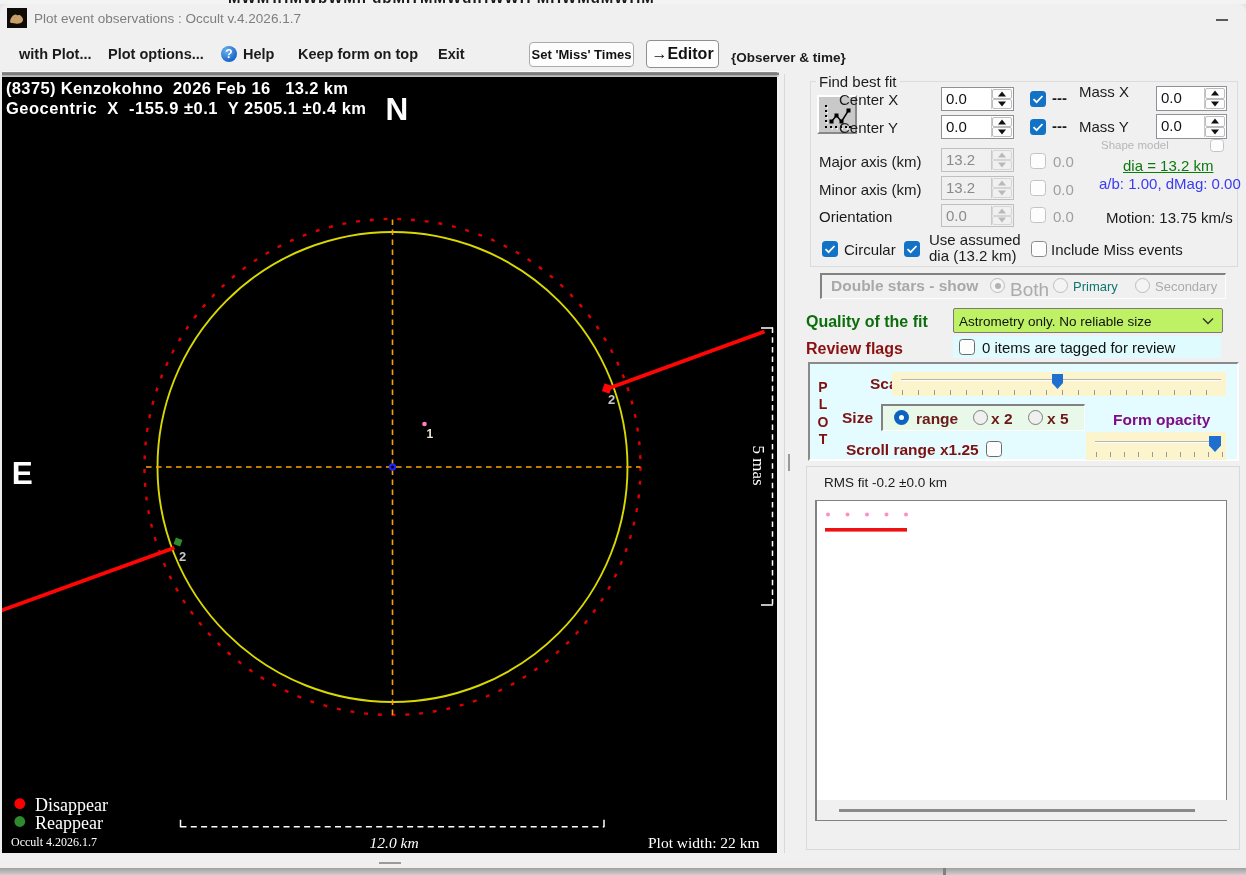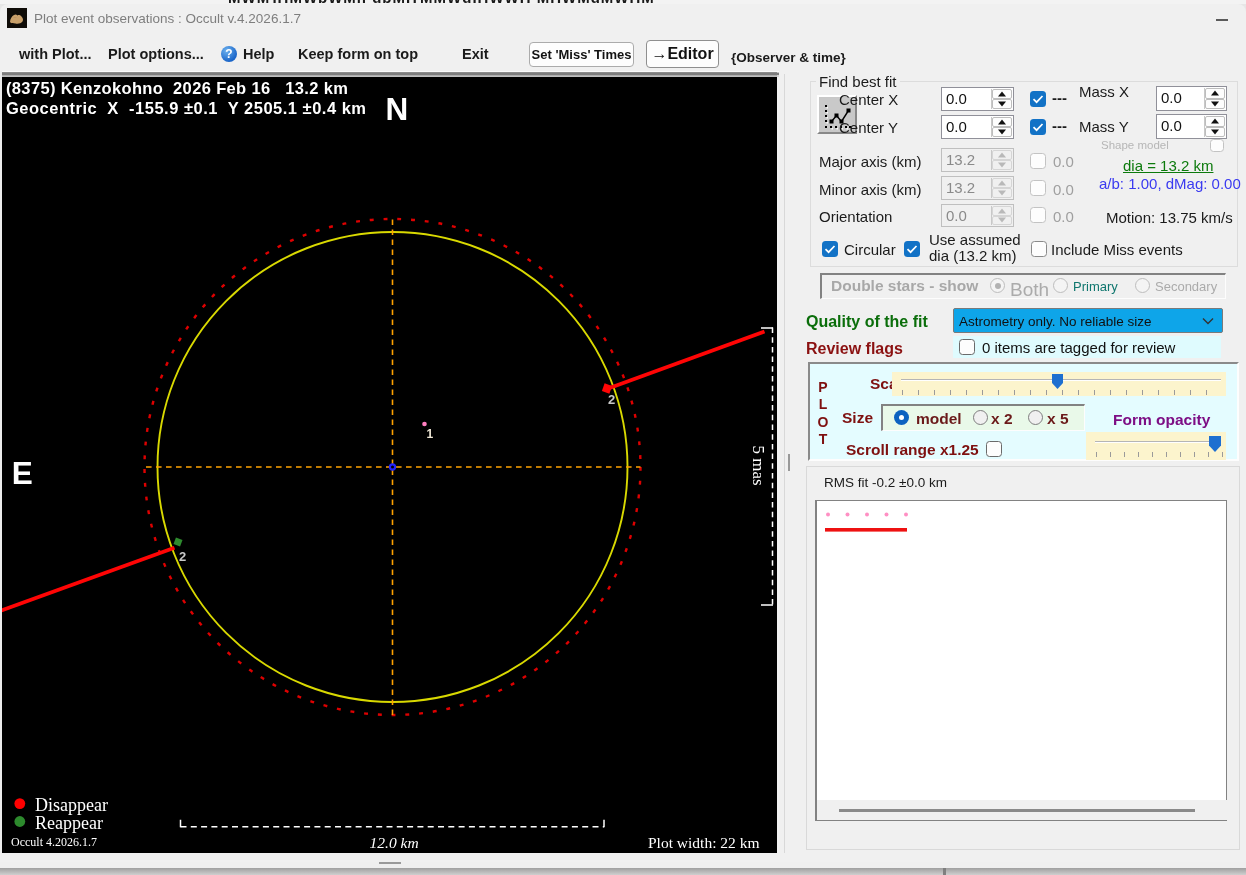--- a/index.html
+++ b/index.html
@@ -64,21 +64,21 @@
     <div id="minbtn"></div>
   </div>
 
   <div class="menuitem" style="left:19px;">with Plot...</div>
   <div class="menuitem" style="left:108px;">Plot options...</div>
   <div class="menuitem" style="left:243px;">Help</div>
   <div class="abs" style="left:221px;top:42px;width:16px;height:16px;border-radius:50%;background:radial-gradient(circle at 35% 30%, #6db2ef, #1b66c9 70%);">
     <div class="abs" style="left:0;top:0;width:16px;height:16px;color:#fff;font-size:12px;font-weight:700;text-align:center;line-height:16px;">?</div>
   </div>
   <div class="menuitem" style="left:298px;">Keep form on top</div>
-  <div class="menuitem" style="left:462px;">Exit</div>
+  <div class="menuitem" style="left:438px;">Exit</div>
   <div class="toolbtn" style="left:529px;top:38px;width:105px;height:25px;line-height:23px;">Set 'Miss' Times</div>
   <div class="toolbtn" style="left:646px;top:36px;width:73px;height:28px;line-height:26px;font-size:16px;border-color:#8f8f8f;">→Editor</div>
   <div class="menuitem" style="left:731px;top:46px;font-size:13.5px;">{Observer &amp; time}</div>
 
   <div id="plotwrap">
     <svg width="777" height="782" viewBox="0 0 777 782" style="position:absolute;left:0;top:0;">
       <rect x="-2" y="0" width="779" height="1.6" fill="#fafafa"></rect>
       <rect x="-2" y="1.6" width="779" height="2.6" fill="#7d7d7d"></rect>
       <rect x="-2" y="4.2" width="779" height="1.7" fill="#d4d4d4"></rect>
       <g transform="translate(0,3)">
@@ -292,21 +292,21 @@
     <div class="radio dis" style="left:211px;top:207px;">
         <span class="abs" style="left:3.5px;top:3.5px;width:6px;height:6px;border-radius:50%;background:#b2b2b2;"></span>
       </div>
     <div class="abs" style="left:231px;top:208px;font-size:19px;color:#ababab;">Both</div>
     <div class="radio dis" style="left:274px;top:207px;"></div>
     <div class="abs" style="left:294px;top:208px;font-size:13px;color:#0f766e;">Primary</div>
     <div class="radio dis" style="left:356px;top:207px;"></div>
     <div class="abs" style="left:376px;top:208px;font-size:13px;color:#ababab;">Secondary</div>
 
     <div class="abs rlbl" style="left:27px;top:242px;width:140px;font-size:16px;font-weight:700;color:#0b6e0b;">Quality of the fit</div>
-    <div class="abs" style="left:174px;top:237px;width:270px;height:25px;background:#0ea5e9;border:1px solid #7a7a7a;border-radius:2px;">
+    <div class="abs" style="left:174px;top:237px;width:270px;height:25px;background:#bef264;border:1px solid #7a7a7a;border-radius:2px;">
       <span class="abs" style="left:5px;top:4.5px;font-size:13.5px;color:#111;">Astrometry only. No reliable size</span>
       <svg class="abs" style="right:8px;top:8px;" width="12" height="8" viewBox="0 0 12 8">
           <path d="M1 1.5 L6 6.5 L11 1.5" stroke="#333" stroke-width="1.4" fill="none"></path>
         </svg>
     </div>
     <div class="abs rlbl" style="left:27px;top:269px;width:140px;font-size:16px;font-weight:700;color:#8b1111;">Review flags</div>
     <div class="abs" style="left:174px;top:265px;width:268px;height:22px;background:#dffbfe;"></div>
     <div class="cb off" style="left:180px;top:268px;border-color:#6a6a6a;"></div>
     <div class="abs" style="left:203px;top:268px;font-size:15px;color:#111;">0 items are tagged for review</div>
 
@@ -316,21 +316,21 @@
     <div class="abs" style="left:113px;top:301px;width:334px;height:24px;background:#fcf4cd;">
       <div class="abs" style="left:9px;top:7px;width:320px;height:2px;background:#b5b5b5;border-bottom:1px solid #fff;"></div>
       <div class="abs" style="left:160px;top:2px;width:11px;height:15px;background:#1e6fd0;clip-path:polygon(0 0,100% 0,100% 60%,50% 100%,0 60%);"></div>
       <div class="abs" style="left:10px;top:18px;width:320px;height:5px;background:repeating-linear-gradient(90deg,#9a9a9a 0,#9a9a9a 1px,transparent 1px,transparent 16px);"></div>
     </div>
     <div class="abs" style="left:63px;top:338px;font-size:15.5px;font-weight:700;color:#7e1010;">Size</div>
     <div class="abs" style="left:102px;top:333px;width:204px;height:27px;background:#e9f9e9;border-top:2px solid #828282;border-left:2px solid #828282;border-bottom:1px solid #fdfdfd;border-right:1px solid #fdfdfd;"></div>
     <div class="abs" style="left:115px;top:339px;width:15px;height:15px;border-radius:50%;background:#0c62c0;">
         <span class="abs" style="left:5px;top:5px;width:5px;height:5px;border-radius:50%;background:#fff;"></span>
       </div>
-    <div class="abs" style="left:137px;top:339px;font-size:15.5px;font-weight:700;color:#6b1a1a;">model</div>
+    <div class="abs" style="left:137px;top:339px;font-size:15.5px;font-weight:700;color:#6b1a1a;">range</div>
     <div class="radio" style="left:194px;top:339px;background:#f0f0f0;border-color:#7e7e7e;"></div>
     <div class="abs" style="left:212px;top:339px;font-size:15.5px;font-weight:700;color:#6b1a1a;">x 2</div>
     <div class="radio" style="left:249px;top:339px;background:#f0f0f0;border-color:#7e7e7e;"></div>
     <div class="abs" style="left:268px;top:339px;font-size:15.5px;font-weight:700;color:#6b1a1a;">x 5</div>
     <div class="abs" style="left:334px;top:340px;font-size:15.5px;font-weight:700;color:#7d0e85;">Form opacity</div>
     <div class="abs" style="left:67px;top:370px;font-size:15.5px;font-weight:700;color:#7e1010;">Scroll range x1.25</div>
     <div class="cb off" style="left:207px;top:370px;border-color:#6a6a6a;"></div>
     <div class="abs" style="left:307px;top:361px;width:140px;height:28px;background:#fcf4cd;">
       <div class="abs" style="left:9px;top:9px;width:126px;height:2px;background:#b5b5b5;border-bottom:1px solid #fff;"></div>
       <div class="abs" style="left:123px;top:4px;width:12px;height:16px;background:#1e6fd0;clip-path:polygon(0 0,100% 0,100% 60%,50% 100%,0 60%);"></div>

